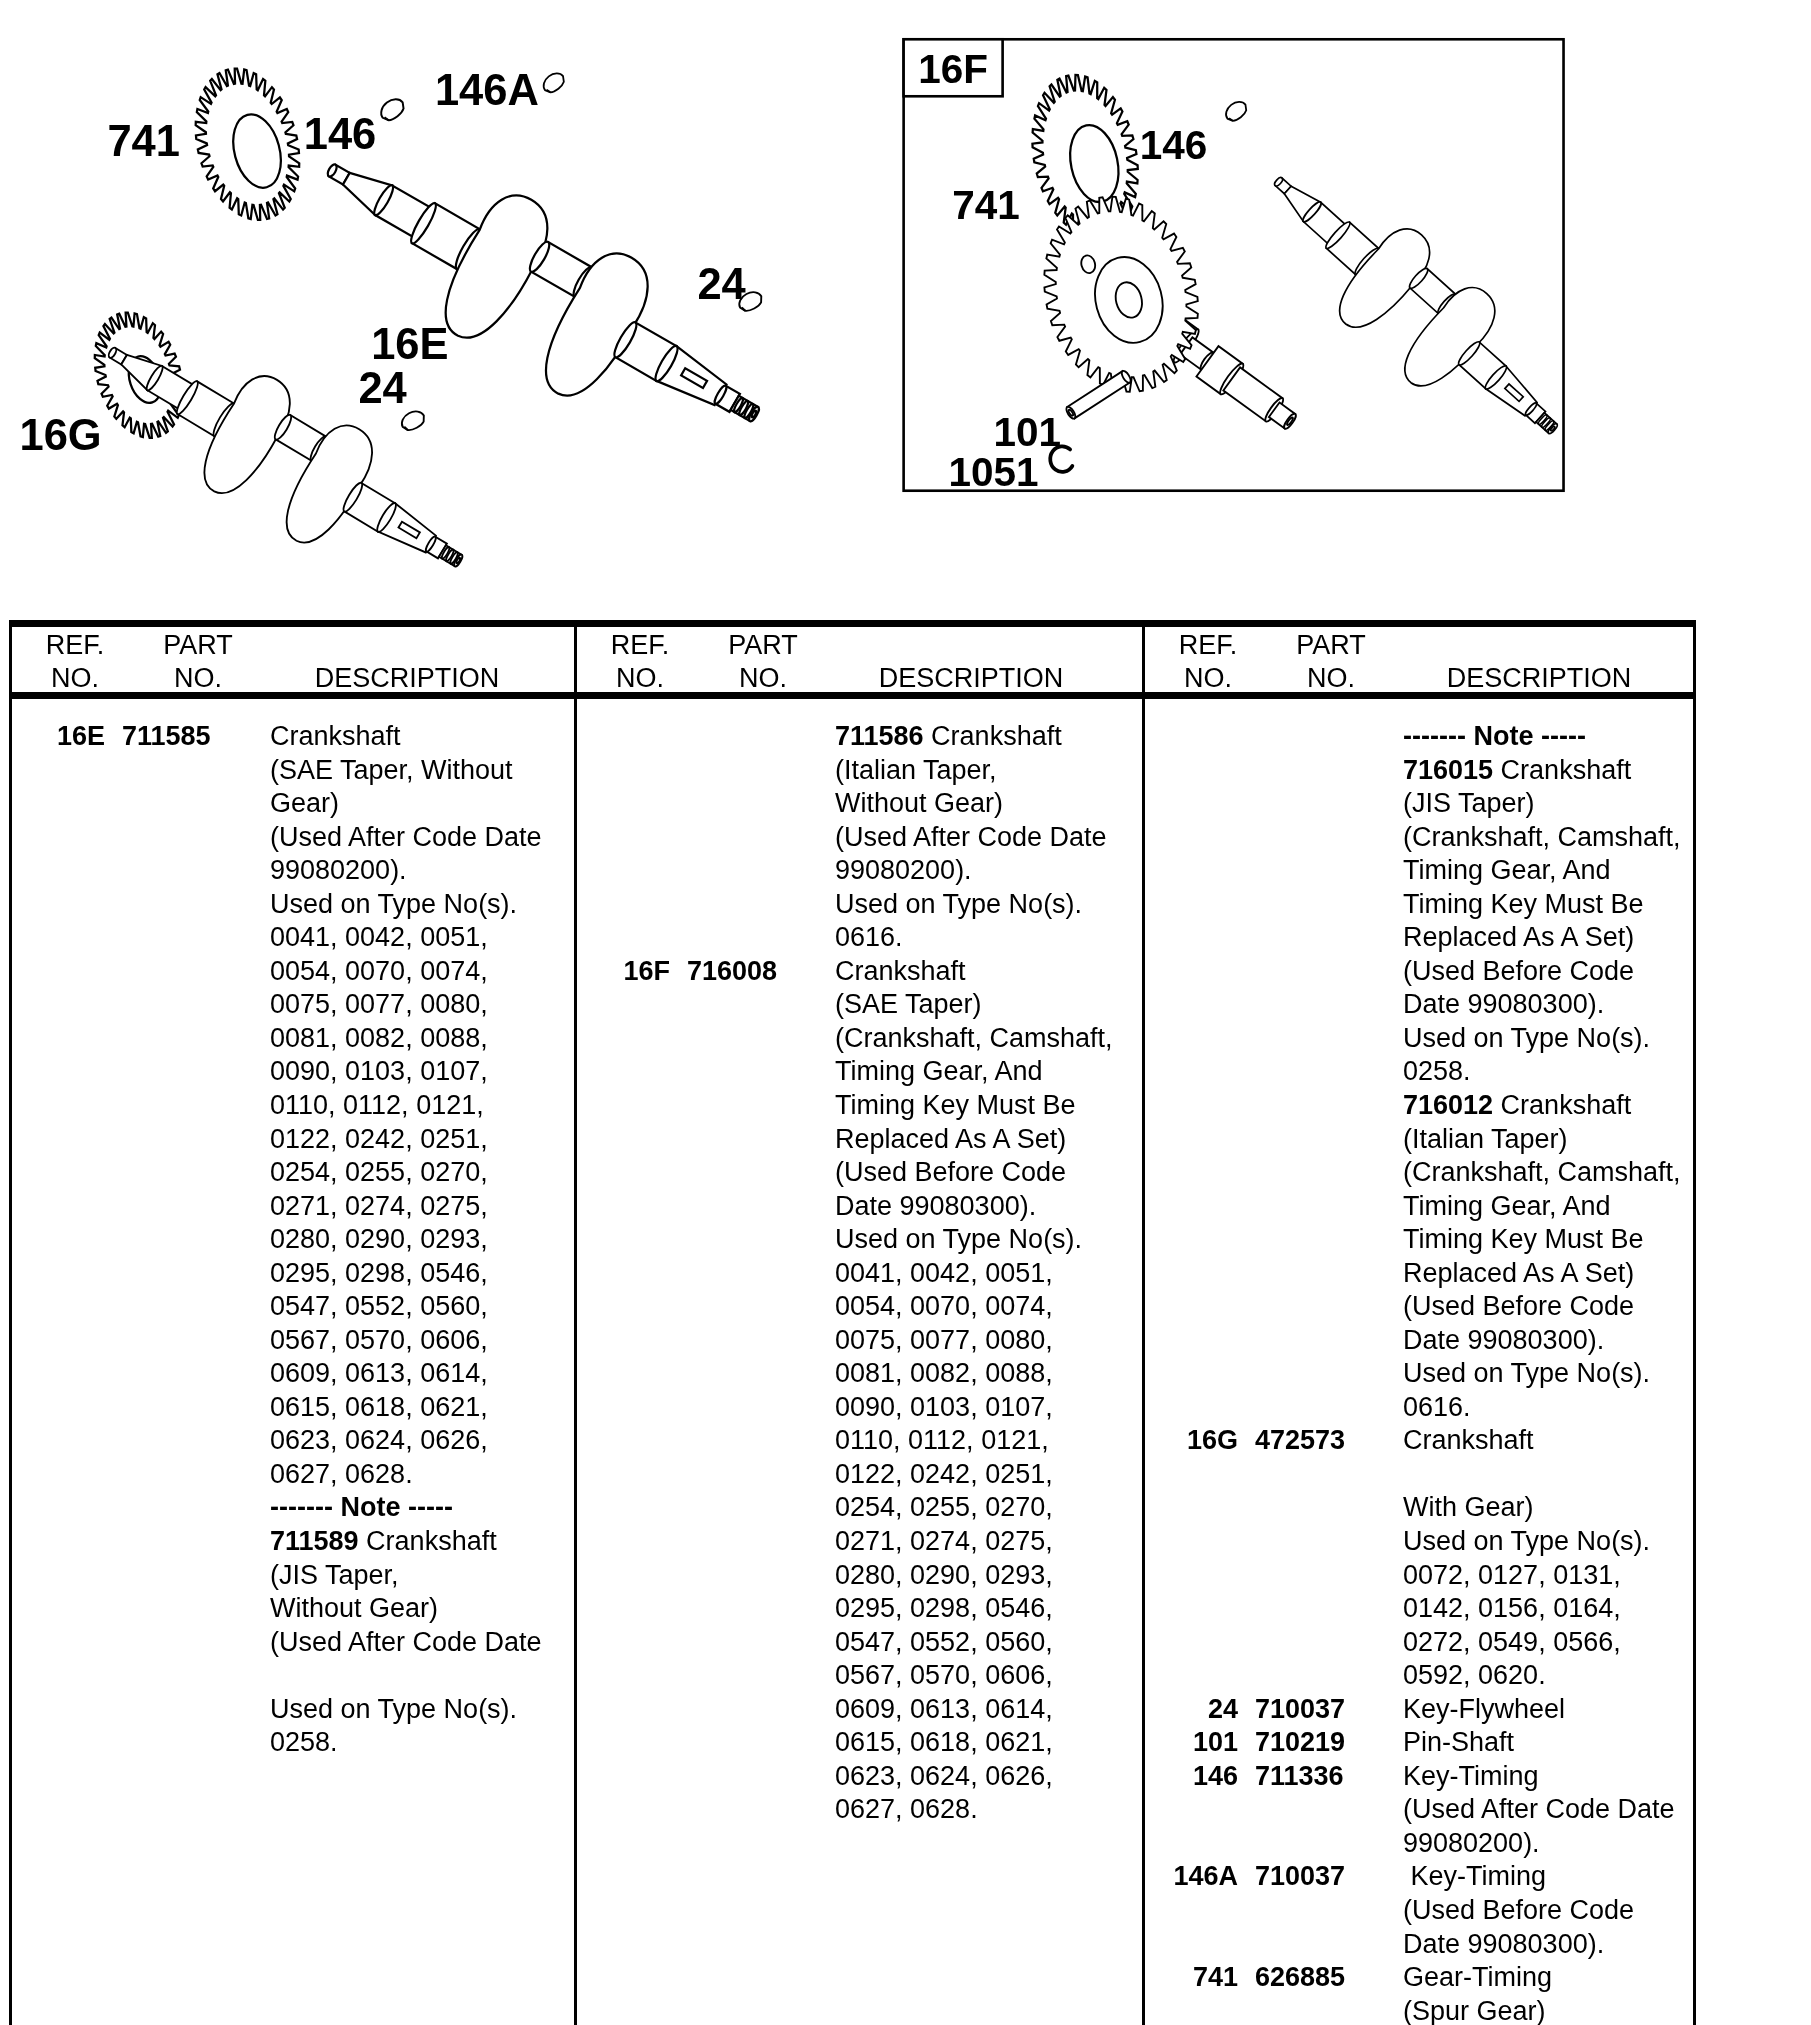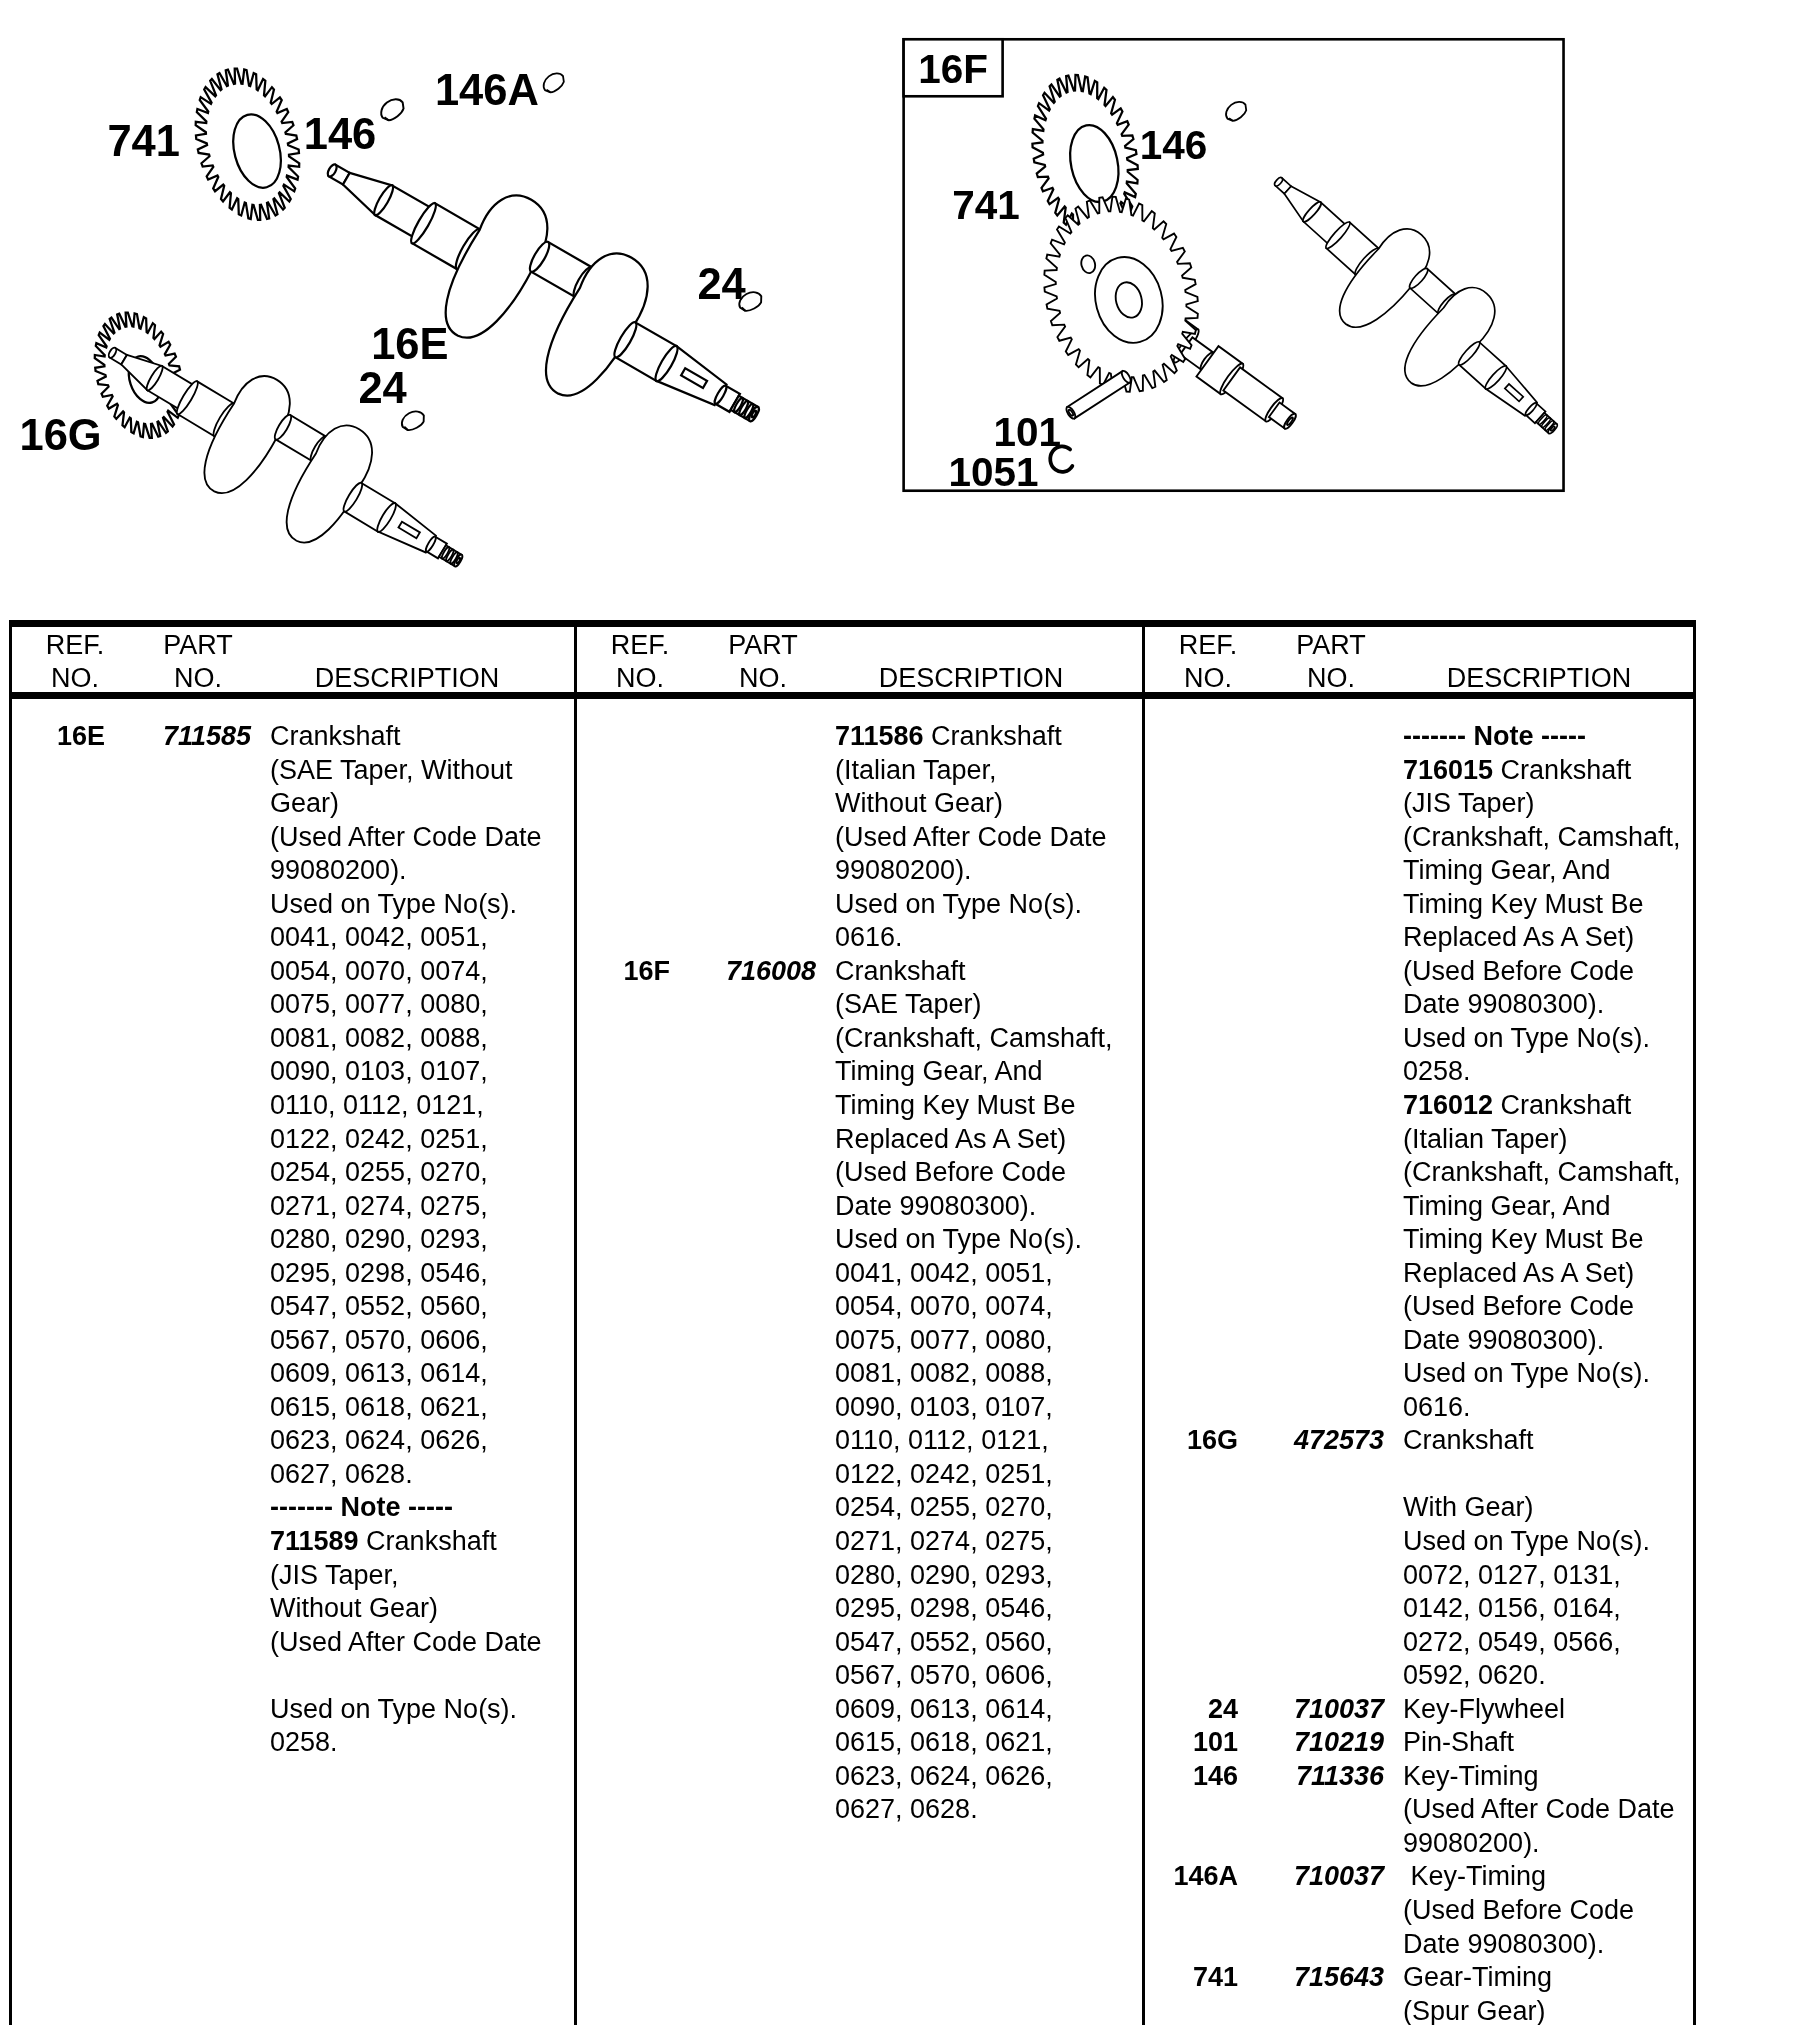--- a/index.html
+++ b/index.html
@@ -7,21 +7,21 @@
     width:1811px;height:2025px;position:relative;background:#ffffff;color:#000;
     font-family:"Liberation Sans",sans-serif;overflow:hidden;
   }
   svg text{font-family:"Liberation Sans",sans-serif;font-weight:bold;fill:#000;}
   .vline{position:absolute;width:3px;background:#000;top:620px;height:1406px;}
   .hline{position:absolute;height:6.8px;background:#000;left:9px;width:1687px;}
   .hcell{position:absolute;font-size:27px;line-height:30px;transform:translateX(-50%);white-space:nowrap;}
   .tcol{position:absolute;top:719px;height:1307px;}
   .tline{position:absolute;left:0;width:100%;height:34px;font-size:27px;line-height:34px;white-space:pre;}
   .tline .ref{position:absolute;left:0;width:96px;text-align:right;font-weight:bold;}
-  .tline .part{position:absolute;left:113px;width:129px;text-align:right;font-weight:bold;font-style:italic;}
+  .tline .part{position:absolute;left:113px;width:129px;font-weight:bold;}
   .tline .desc{position:absolute;left:261px;}
 </style>
 </head>
 <body>
 
 <svg width="1811" height="623" viewBox="0 0 2415 830" style="position:absolute;left:0;top:0;">
   <defs>
     <g id="crank" fill="#fff" stroke="#000" stroke-width="3">
       <rect x="0" y="-9" width="22" height="18"></rect>
       <ellipse cx="0" cy="0" rx="4.5" ry="9"></ellipse>
@@ -259,16 +259,16 @@
     <div class="tline" style="top: 906px;"><span class="desc">0272, 0549, 0566,</span></div>
     <div class="tline" style="top: 939px;"><span class="desc">0592, 0620.</span></div>
     <div class="tline" style="top: 973px;"><span class="ref">24</span><span class="part">710037</span><span class="desc">Key-Flywheel</span></div>
     <div class="tline" style="top: 1006px;"><span class="ref">101</span><span class="part">710219</span><span class="desc">Pin-Shaft</span></div>
     <div class="tline" style="top: 1040px;"><span class="ref">146</span><span class="part">711336</span><span class="desc">Key-Timing</span></div>
     <div class="tline" style="top: 1073px;"><span class="desc">(Used After Code Date</span></div>
     <div class="tline" style="top: 1107px;"><span class="desc">99080200).</span></div>
     <div class="tline" style="top: 1140px;"><span class="ref">146A</span><span class="part">710037</span><span class="desc"> Key-Timing</span></div>
     <div class="tline" style="top: 1174px;"><span class="desc">(Used Before Code</span></div>
     <div class="tline" style="top: 1208px;"><span class="desc">Date 99080300).</span></div>
-    <div class="tline" style="top: 1241px;"><span class="ref">741</span><span class="part">715643</span><span class="desc">Gear-Timing</span></div>
+    <div class="tline" style="top: 1241px;"><span class="ref">741</span><span class="part">626885</span><span class="desc">Gear-Timing</span></div>
     <div class="tline" style="top: 1275px;"><span class="desc">(Spur Gear)</span></div>
   </div>
 
 
 </body></html>

